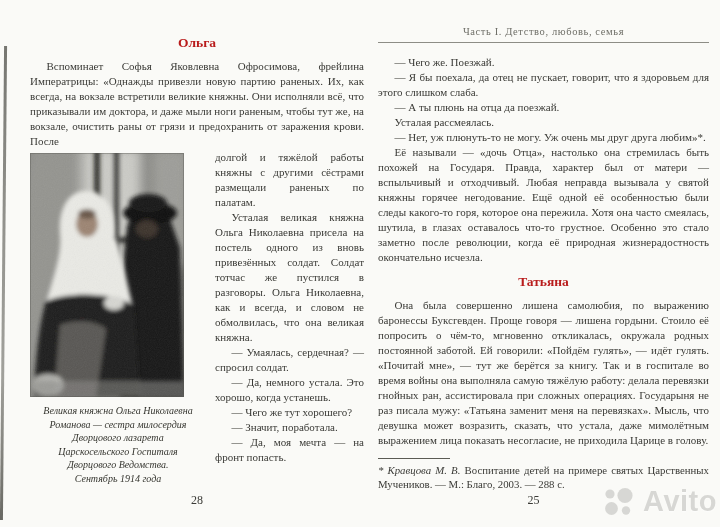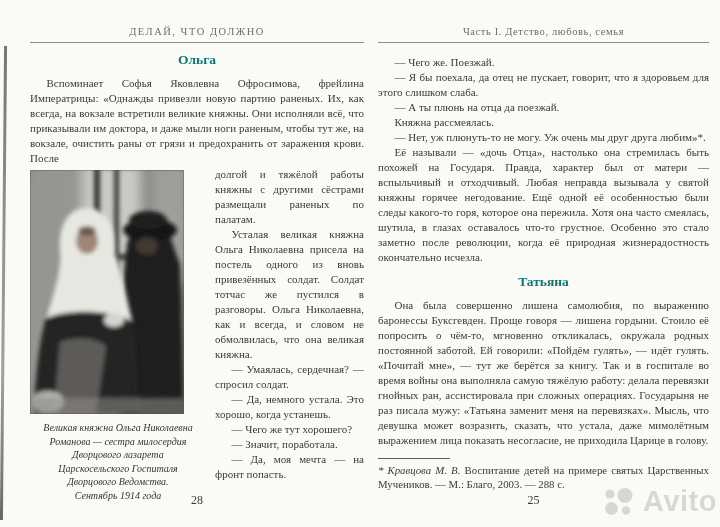--- a/index.html
+++ b/index.html
@@ -16,21 +16,21 @@
   }
   .page { position:absolute; top:26px; }
   .page-left  { left:30px;  width:334px; }
   .page-right { left:378px; width:331px; }
   .running-head {
     text-align:center; font-size:10.5px; letter-spacing:1.5px;
     color:#6f6f68; padding-bottom:5px; border-bottom:1px solid #8d8d86;
   }
   .section-title {
     text-align:center; font-weight:bold; font-size:13.5px;
-    margin:9px 0 8px 0; color:#0f766e;
+    margin:9px 0 8px 0; color:#b91c1c;
   }
   .body-text p {
     margin:0; font-size:11px; line-height:15px;
     text-align:justify; text-indent:1.5em;
   }
   .body-text p.noindent { text-indent:0;margin-left:6px; }
   .intro { margin-top:2px; }
   .flow { margin-top:1px; }
   .photo-fig { float:left; width:176px; margin:3px 9px 0 0; }
   .photo-fig svg { display:block; }
@@ -58,21 +58,20 @@
     font-size:29px; color:#bcbcb8; letter-spacing:0.5px;
     text-shadow:0 1px 1px #ffffff;
   }
 </style>
 </head>
 <body>
 
 <div class="scan-edge"></div>
 
 <div class="page page-left">
-  <div class="running-head">ДЕЛАЙ, ЧТО ДОЛЖНО</div>
   <div class="section-title">Ольга</div>
   <div class="body-text">
     <p class="intro">Вспоминает Софья Яковлевна Офросимова, фрейлина Императрицы: «Однажды привезли новую партию раненых. Их, как всегда, на вокзале встретили великие княжны. Они исполняли всё, что приказывали им доктора, и даже мыли ноги раненым, чтобы тут же, на вокзале, очистить раны от грязи и предохранить от заражения крови. После</p>
     <div class="flow">
       <figure class="photo-fig" style="margin-left:0;margin-bottom:0;">
         <svg class="photo" width="154" height="244" viewBox="0 0 154 244" xmlns="http://www.w3.org/2000/svg">
           <defs>
             <filter id="soft" x="-20%" y="-20%" width="140%" height="140%">
                 <feGaussianBlur stdDeviation="2.2"></feGaussianBlur>
               </filter>
@@ -133,21 +132,21 @@
     </div>
   </div>
 </div>
 
 <div class="page page-right">
   <div class="running-head" style="letter-spacing:0.6px;">Часть I. Детство, любовь, семья</div>
   <div class="body-text" style="margin-top:12px;">
     <p>— Чего же. Поезжай.</p>
     <p>— Я бы поехала, да отец не пускает, говорит, что я здоровьем для этого слишком слаба.</p>
     <p>— А ты плюнь на отца да поезжай.</p>
-    <p>Княжна рассмеялась.</p>
+    <p>Усталая рассмеялась.</p>
     <p>— Нет, уж плюнуть-то не могу. Уж очень мы друг друга любим»*.</p>
     <p>Её называли — «дочь Отца», настолько она стремилась быть похожей на Государя. Правда, характер был от матери — вспыльчивый и отходчивый. Любая неправда вызывала у святой княжны горячее негодование. Ещё одной её особенностью были следы какого-то горя, которое она пережила. Хотя она часто смеялась, шутила, в глазах оставалось что-то грустное. Особенно это стало заметно после революции, когда её природная жизнерадостность окончательно исчезла.</p>
   </div>
   <div class="section-title">Татьяна</div>
   <div class="body-text">
     <p>Она была совершенно лишена самолюбия, по выражению баронессы Буксгевден. Проще говоря — лишена гордыни. Стоило её попросить о чём-то, мгновенно откликалась, окружала родных постоянной заботой. Ей говорили: «Пойдём гулять», — идёт гулять. «Почитай мне», — тут же берётся за книгу. Так и в госпитале во время войны она выполняла самую тяжёлую работу: делала перевязки гнойных ран, ассистировала при сложных операциях. Государыня не раз писала мужу: «Татьяна заменит меня на перевязках». Мысль, что девушка может возразить, сказать, что устала, даже мимолётным выражением лица показать несогласие, не приходила Царице в голову.</p>
   </div>
   <div class="footnote">
     <div class="footnote-rule"></div>
     <span class="fn-author">* Кравцова М. В.</span><span> Воспитание детей на примере святых Царственных Мучеников. — М.: Благо, 2003. — 288 с.</span>

